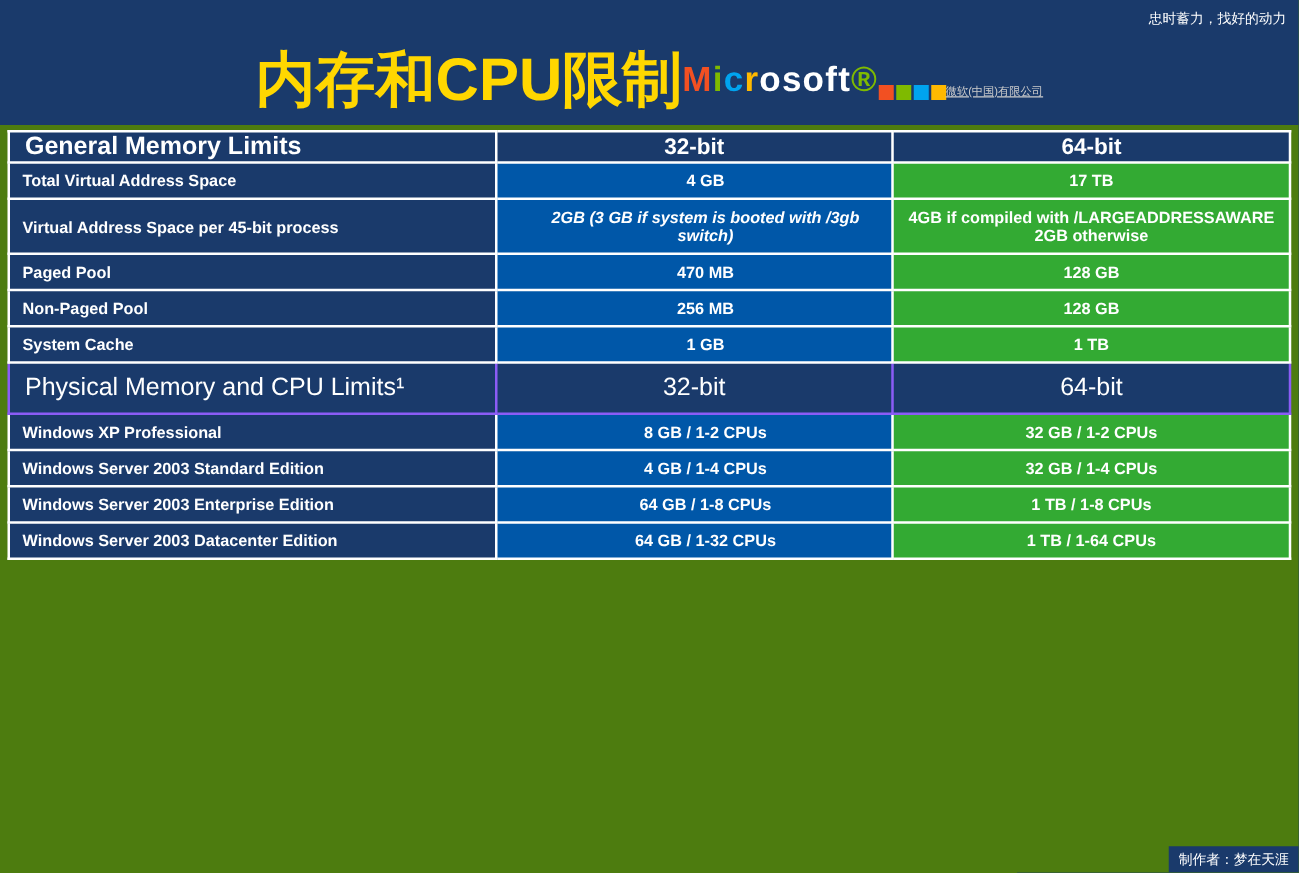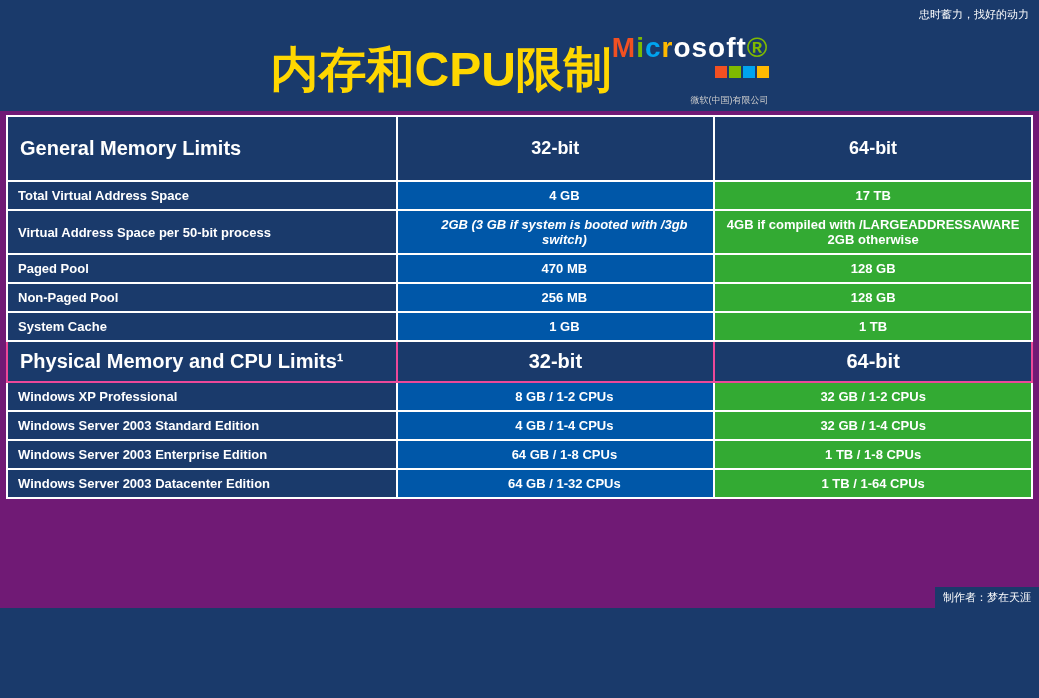--- a/index.html
+++ b/index.html
@@ -8,22 +8,22 @@
       width: 1039px;
       height: 698px;
       background: #1a3a6b;
       font-family: Arial, sans-serif;
       overflow: hidden;
       position: relative;
     }
 
     .page-wrapper {
       width: 1039px;
-      height: 608px;
-      background: #701a75;
+      height: 698px;
+      background: #4d7c0f;
       position: relative;
     }
 
     
     .top-bar {
       width: 100%;
       height: 28px;
       background: #1a3a6b;
       display: flex;
       justify-content: flex-end;
@@ -47,21 +47,21 @@
 
     .page-title {
       font-size: 48px;
       font-weight: bold;
       color: #FFD700;
       font-family: Arial, sans-serif;
     }
 
     .microsoft-logo {
       display: flex;
-      flex-direction: column;
+      flex-direction: row;
       align-items: flex-end;
     }
 
     .ms-logo-text {
       font-size: 28px;
       font-weight: bold;
       color: #ffffff;
       letter-spacing: 1px;
     }
 
@@ -73,39 +73,40 @@
 
     .ms-square {
       width: 12px;
       height: 12px;
     }
 
     .ms-tagline {
       color: #cccccc;
       font-size: 9px;
       margin-top: 16px;
+      text-decoration: underline;
     }
 
     
     .table-container {
       padding: 4px 6px;
     }
 
     table {
       width: 100%;
       border-collapse: collapse;
     }
 
     
     .header-row th {
       background: #1a3a6b;
       color: #ffffff;
       font-size: 18px;
       font-weight: bold;
-      padding: 20px 12px;
+      padding: 0 12px;
       border: 2px solid #ffffff;
       text-align: center;
     }
 
     .header-row th:first-child {
       text-align: left;
       font-size: 20px;
     }
 
     
@@ -137,23 +138,23 @@
       background: #33aa33;
       text-align: center;
       width: 31%;
     }
 
     
     .section-header-row td {
       background: #1a3a6b;
       color: #ffffff;
       font-size: 20px;
-      font-weight: bold;
+      font-weight: normal;
       padding: 8px 12px;
-      border: 2px solid #ec4899;
+      border: 2px solid #8b5cf6;
       text-align: center;
     }
 
     .section-header-row td:first-child {
       text-align: left;
       font-size: 20px;
     }
 
     
     .bottom-bar {
@@ -208,21 +209,21 @@
       </thead>
       <tbody>
 
         <tr class="data-row">
           <td>Total Virtual Address Space</td>
           <td class="col-32bit">4 GB</td>
           <td class="col-64bit">17 TB</td>
         </tr>
 
         <tr class="data-row">
-          <td>Virtual Address Space per 50-bit process</td>
+          <td>Virtual Address Space per 45-bit process</td>
           <td class="col-32bit" style="font-style:italic;">2GB (3 GB if system is booted with /3gb switch)</td>
           <td class="col-64bit">4GB if compiled with /LARGEADDRESSAWARE 2GB otherwise</td>
         </tr>
 
 
         <tr class="data-row">
           <td>Paged Pool</td>
           <td class="col-32bit">470 MB</td>
           <td class="col-64bit">128 GB</td>
         </tr>

